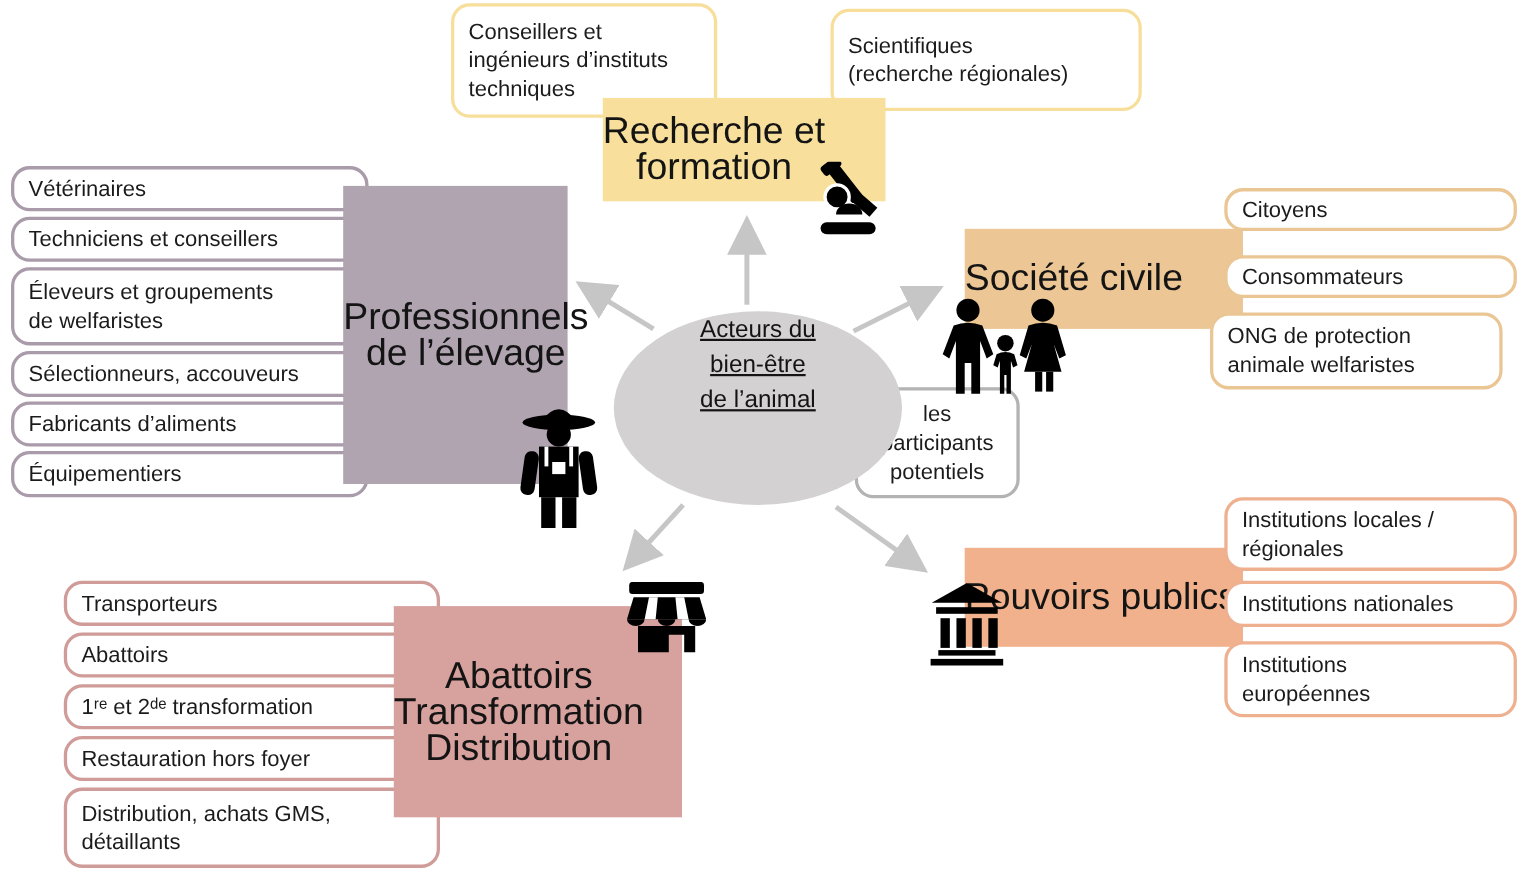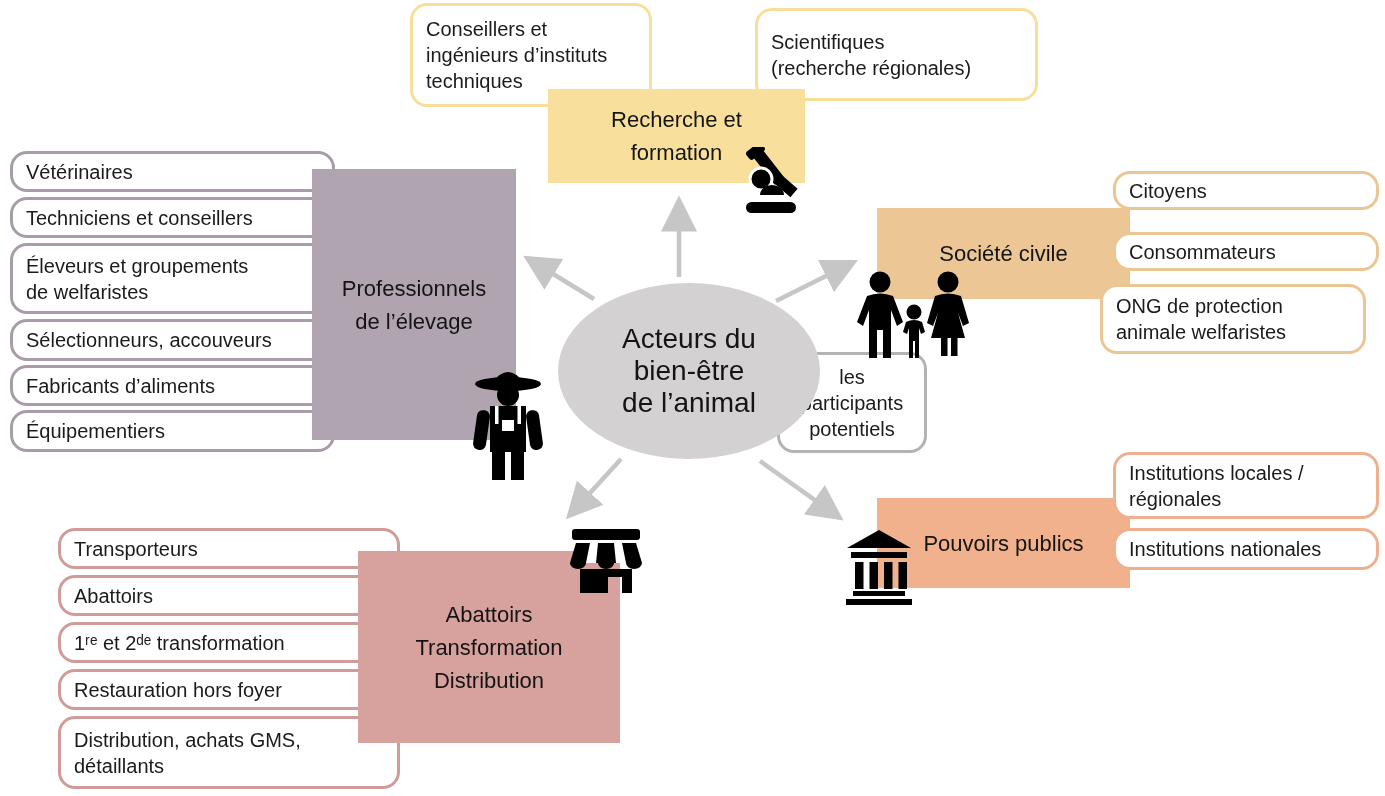--- a/index.html
+++ b/index.html
@@ -17,27 +17,27 @@
   .b-yellow{border-color:#f7df9b;}
   .b-mauve{border-color:#a99baa;}
   .b-tan{border-color:#eac694;}
   .b-salmon{border-color:#efb090;}
   .b-rose{border-color:#d09c99;}
   .b-gray{border-color:#b3b3b3;}
   .z3{z-index:3;}
   .center-text{justify-content:center;text-align:center;}
   .gbox{
     position:absolute;box-sizing:border-box;z-index:2;
-    display:flex;align-items:center;justify-content:center;text-align:center;
-    font-size:22px;line-height:33px;color:#141414;
+    display:flex;align-items:center;text-align:center;
+    font-size:34px;line-height:33px;color:#141414;
   }
   .ellipse{
     position:absolute;z-index:2;border-radius:50%;background:#d3d1d2;
-    display:flex;align-items:center;justify-content:center;text-align:center;
-    font-size:28px;line-height:32px;color:#141414;
+    display:flex;align-items:flex-start;justify-content:center;text-align:center;
+    font-size:22px;line-height:32px;color:#141414;text-decoration:underline;
   }
   .icon{position:absolute;z-index:4;pointer-events:none;}
   .arrows{position:absolute;left:0;top:0;z-index:1;pointer-events:none;}
 </style>
 </head>
 <body>
 
 <div class="canvas">
 
   <svg class="arrows" width="1385" height="796">
@@ -160,20 +160,24 @@
   <div class="gbox" style="left:877px;top:498px;width:253px;height:90px;background:#f1b18c">
     <span class="t">Pouvoirs publics</span>
   </div>
   <div class="pill b-salmon z3" style="left:1113px;top:452px;width:266px;height:67px">
     <span class="t">Institutions locales /
 régionales</span>
   </div>
   <div class="pill b-salmon z3" style="left:1113px;top:528px;width:266px;height:42px">
     <span class="t">Institutions nationales</span>
   </div>
+  <div class="pill b-salmon z3" style="left:1113px;top:583px;width:266px;height:69px">
+    <span class="t">Institutions
+européennes</span>
+  </div>
   <svg class="icon" style="left:845px;top:529px" width="68" height="78" viewBox="0 0 68 78">
     <g fill="#000">
       <path d="M34 1 L2 19 H66 Z"></path>
       <rect x="6" y="23" width="56" height="6"></rect>
       <rect x="10" y="33" width="8.5" height="27"></rect>
       <rect x="24.5" y="33" width="8.5" height="27"></rect>
       <rect x="39" y="33" width="8.5" height="27"></rect>
       <rect x="53.5" y="33" width="8.5" height="27"></rect>
       <rect x="8" y="62" width="52" height="5"></rect>
       <rect x="1" y="70" width="66" height="6"></rect>

